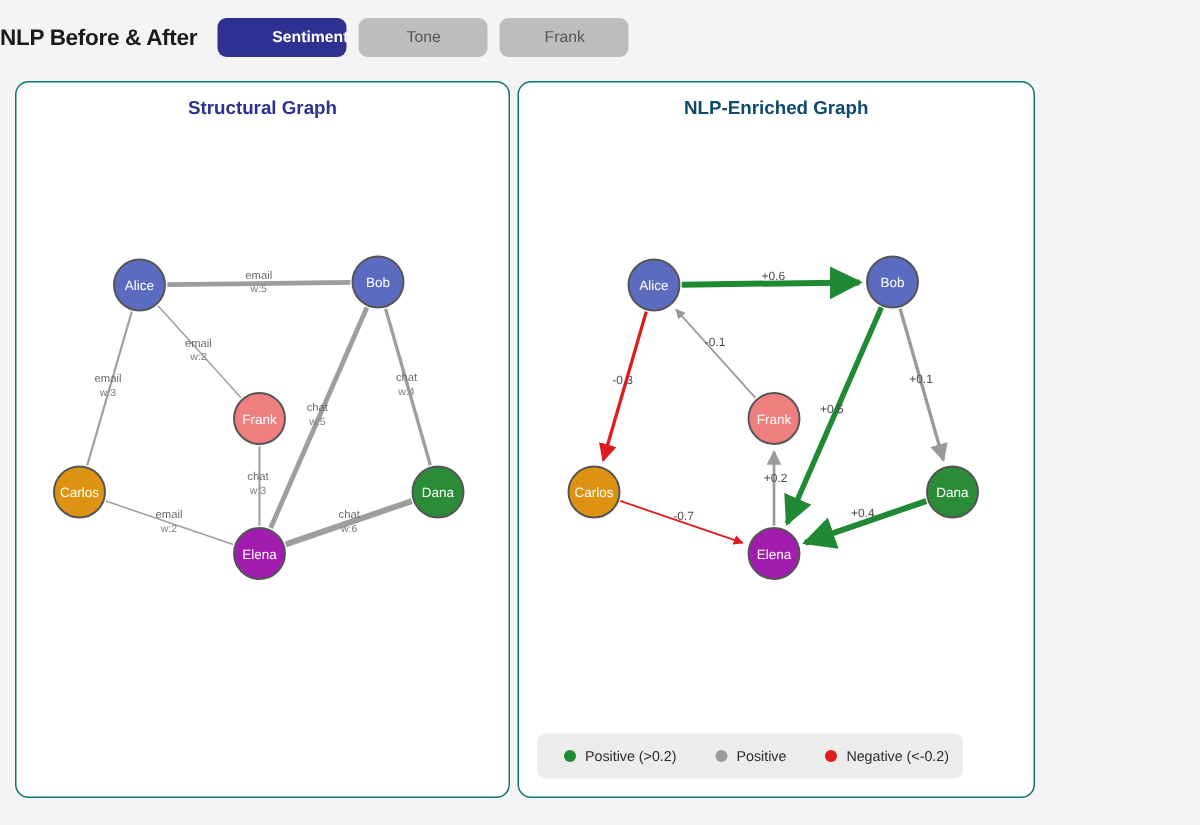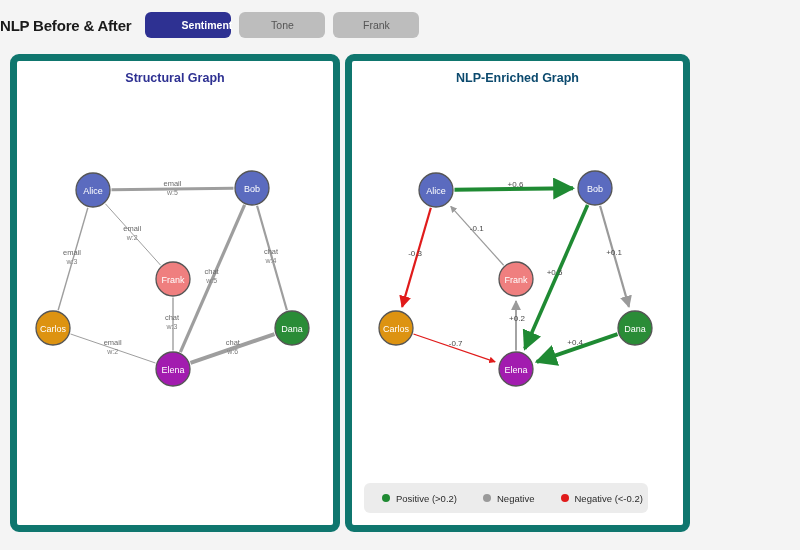--- a/index.html
+++ b/index.html
@@ -59,21 +59,21 @@
     font-weight: bold;
     padding-left: 43px;
   }
   
   .panel {
     position: absolute;
     top: 54px;
     width: 330px;
     height: 478px;
     background: #ffffff;
-    border: 7px solid #0f766e;
+    border: 1px solid #0f766e;
     border-radius: 9px;
     box-sizing: border-box;
   }
   .panel.left  { left: 10px; }
   .panel.right { left: 345px; width: 345px; }
   .panel-title {
     position: absolute;
     top: 10px;
     left: 0;
     width: 100%;
@@ -162,21 +162,21 @@
 
   <div class="panel right">
     <div class="panel-title enriched">NLP-Enriched Graph</div>
     <div class="legend">
       <div class="legend-item">
         <span class="legend-dot" style="background: rgb(31, 138, 51);"></span>
         <span>Positive (&gt;0.2)</span>
       </div>
       <div class="legend-item">
         <span class="legend-dot" style="background: rgb(154, 154, 154);"></span>
-        <span>Negative</span>
+        <span>Positive</span>
       </div>
       <div class="legend-item">
         <span class="legend-dot" style="background: rgb(224, 27, 27);"></span>
         <span>Negative (&lt;-0.2)</span>
       </div>
     </div>
   </div>
 
   <svg class="graph-svg" id="graph-layer" viewBox="0 0 800 550">
       <defs>

